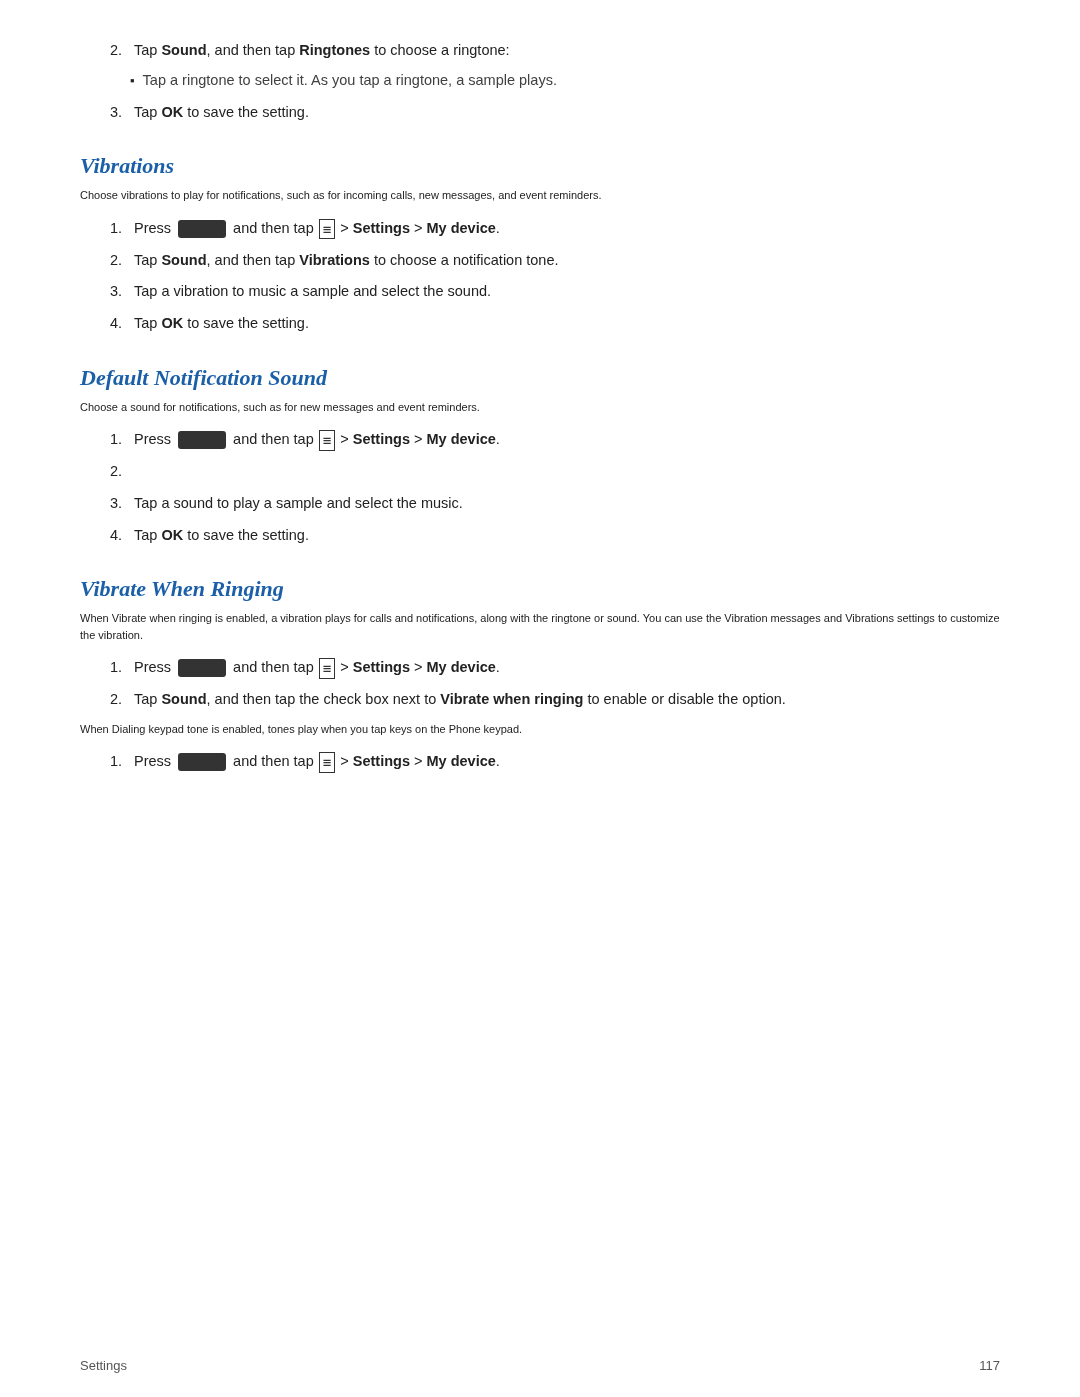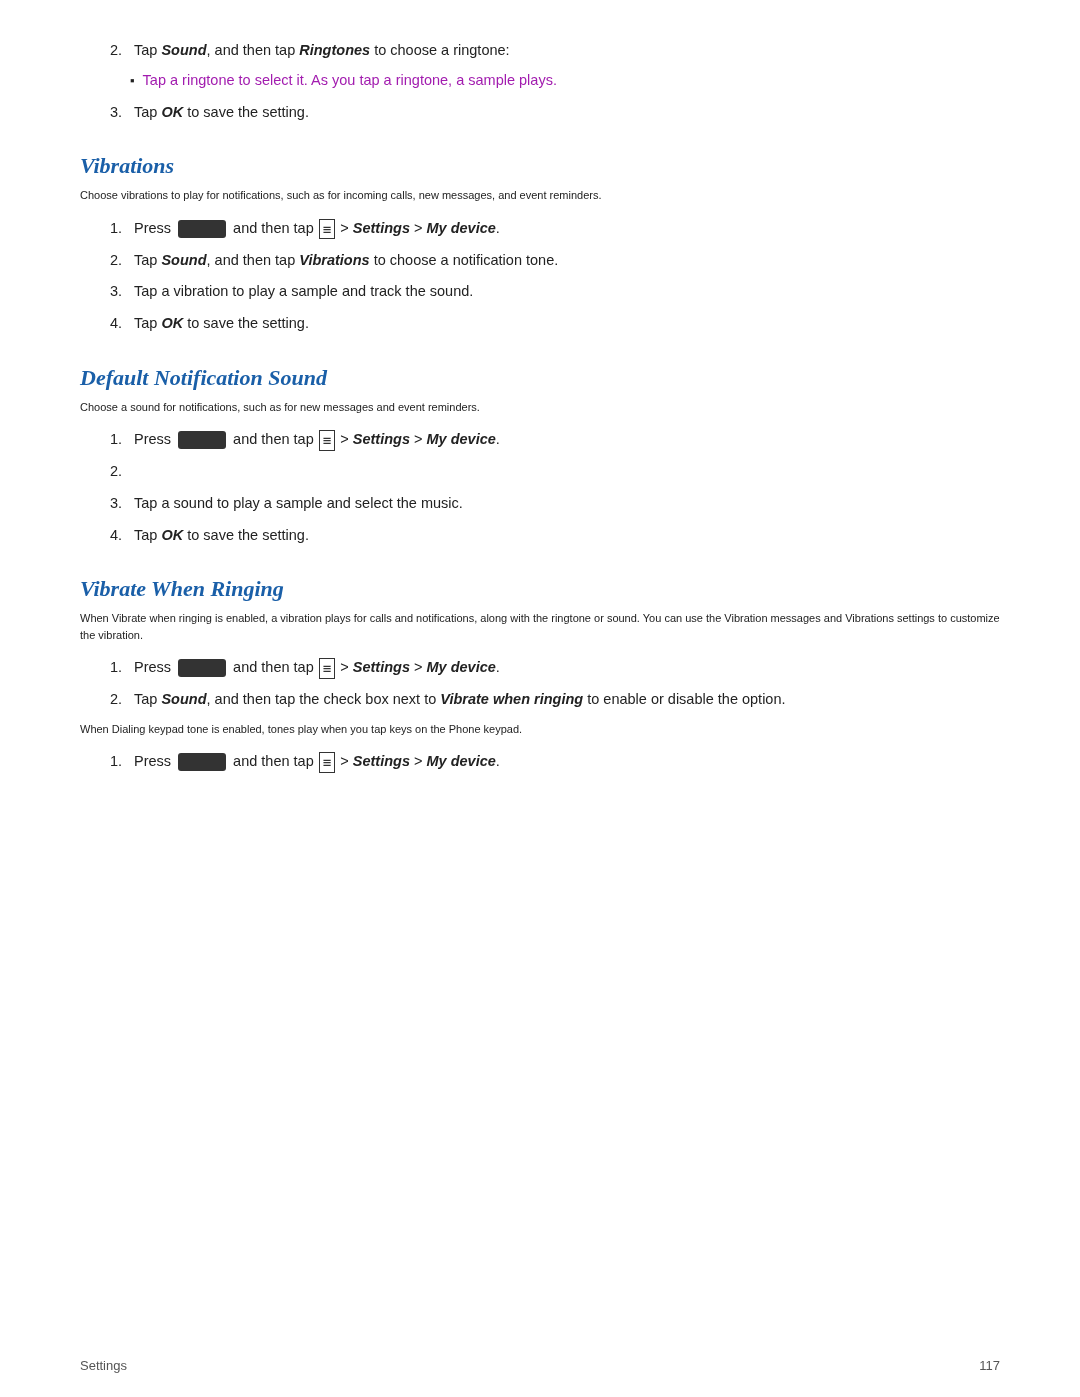--- a/index.html
+++ b/index.html
@@ -68,36 +68,35 @@
       padding: 0;
       margin: 0 0 10px 50px;
     }
 
     .bullet-list li {
       display: flex;
       align-items: flex-start;
       margin-bottom: 8px;
       font-size: 14.5px;
       line-height: 1.5;
-      color: #a21caf;
+      color: #404040;
       text-align: right;
     }
 
     .bullet-list li::before {
       content: '▪';
       font-size: 13px;
       margin-right: 8px;
       margin-top: 1px;
       flex-shrink: 0;
       color: #222;
     }
 
     b, strong {
       font-weight: bold;
-      font-style: italic;
     }
 
     .top-numbered {
       margin-left: 30px;
     }
 
     .top-numbered li {
       display: flex;
       align-items: flex-start;
       margin-bottom: 8px;
@@ -182,21 +181,21 @@
       <li>
         <span class="num">1.</span>
         <span>Press <span class="home-btn"></span> and then tap <span class="menu-icon">≡</span> &gt; <strong>Settings</strong> &gt; <strong>My device</strong>.</span>
       </li>
       <li>
         <span class="num">2.</span>
         <span>Tap <strong>Sound</strong>, and then tap <strong>Vibrations</strong> to choose a notification tone.</span>
       </li>
       <li>
         <span class="num">3.</span>
-        <span>Tap a vibration to play a sample and track the sound.</span>
+        <span>Tap a vibration to music a sample and select the sound.</span>
       </li>
       <li>
         <span class="num">4.</span>
         <span>Tap <strong>OK</strong> to save the setting.</span>
       </li>
     </ol>
   </div>
 
   <div>
     <h2 class="section-heading">Default Notification Sound</h2>

